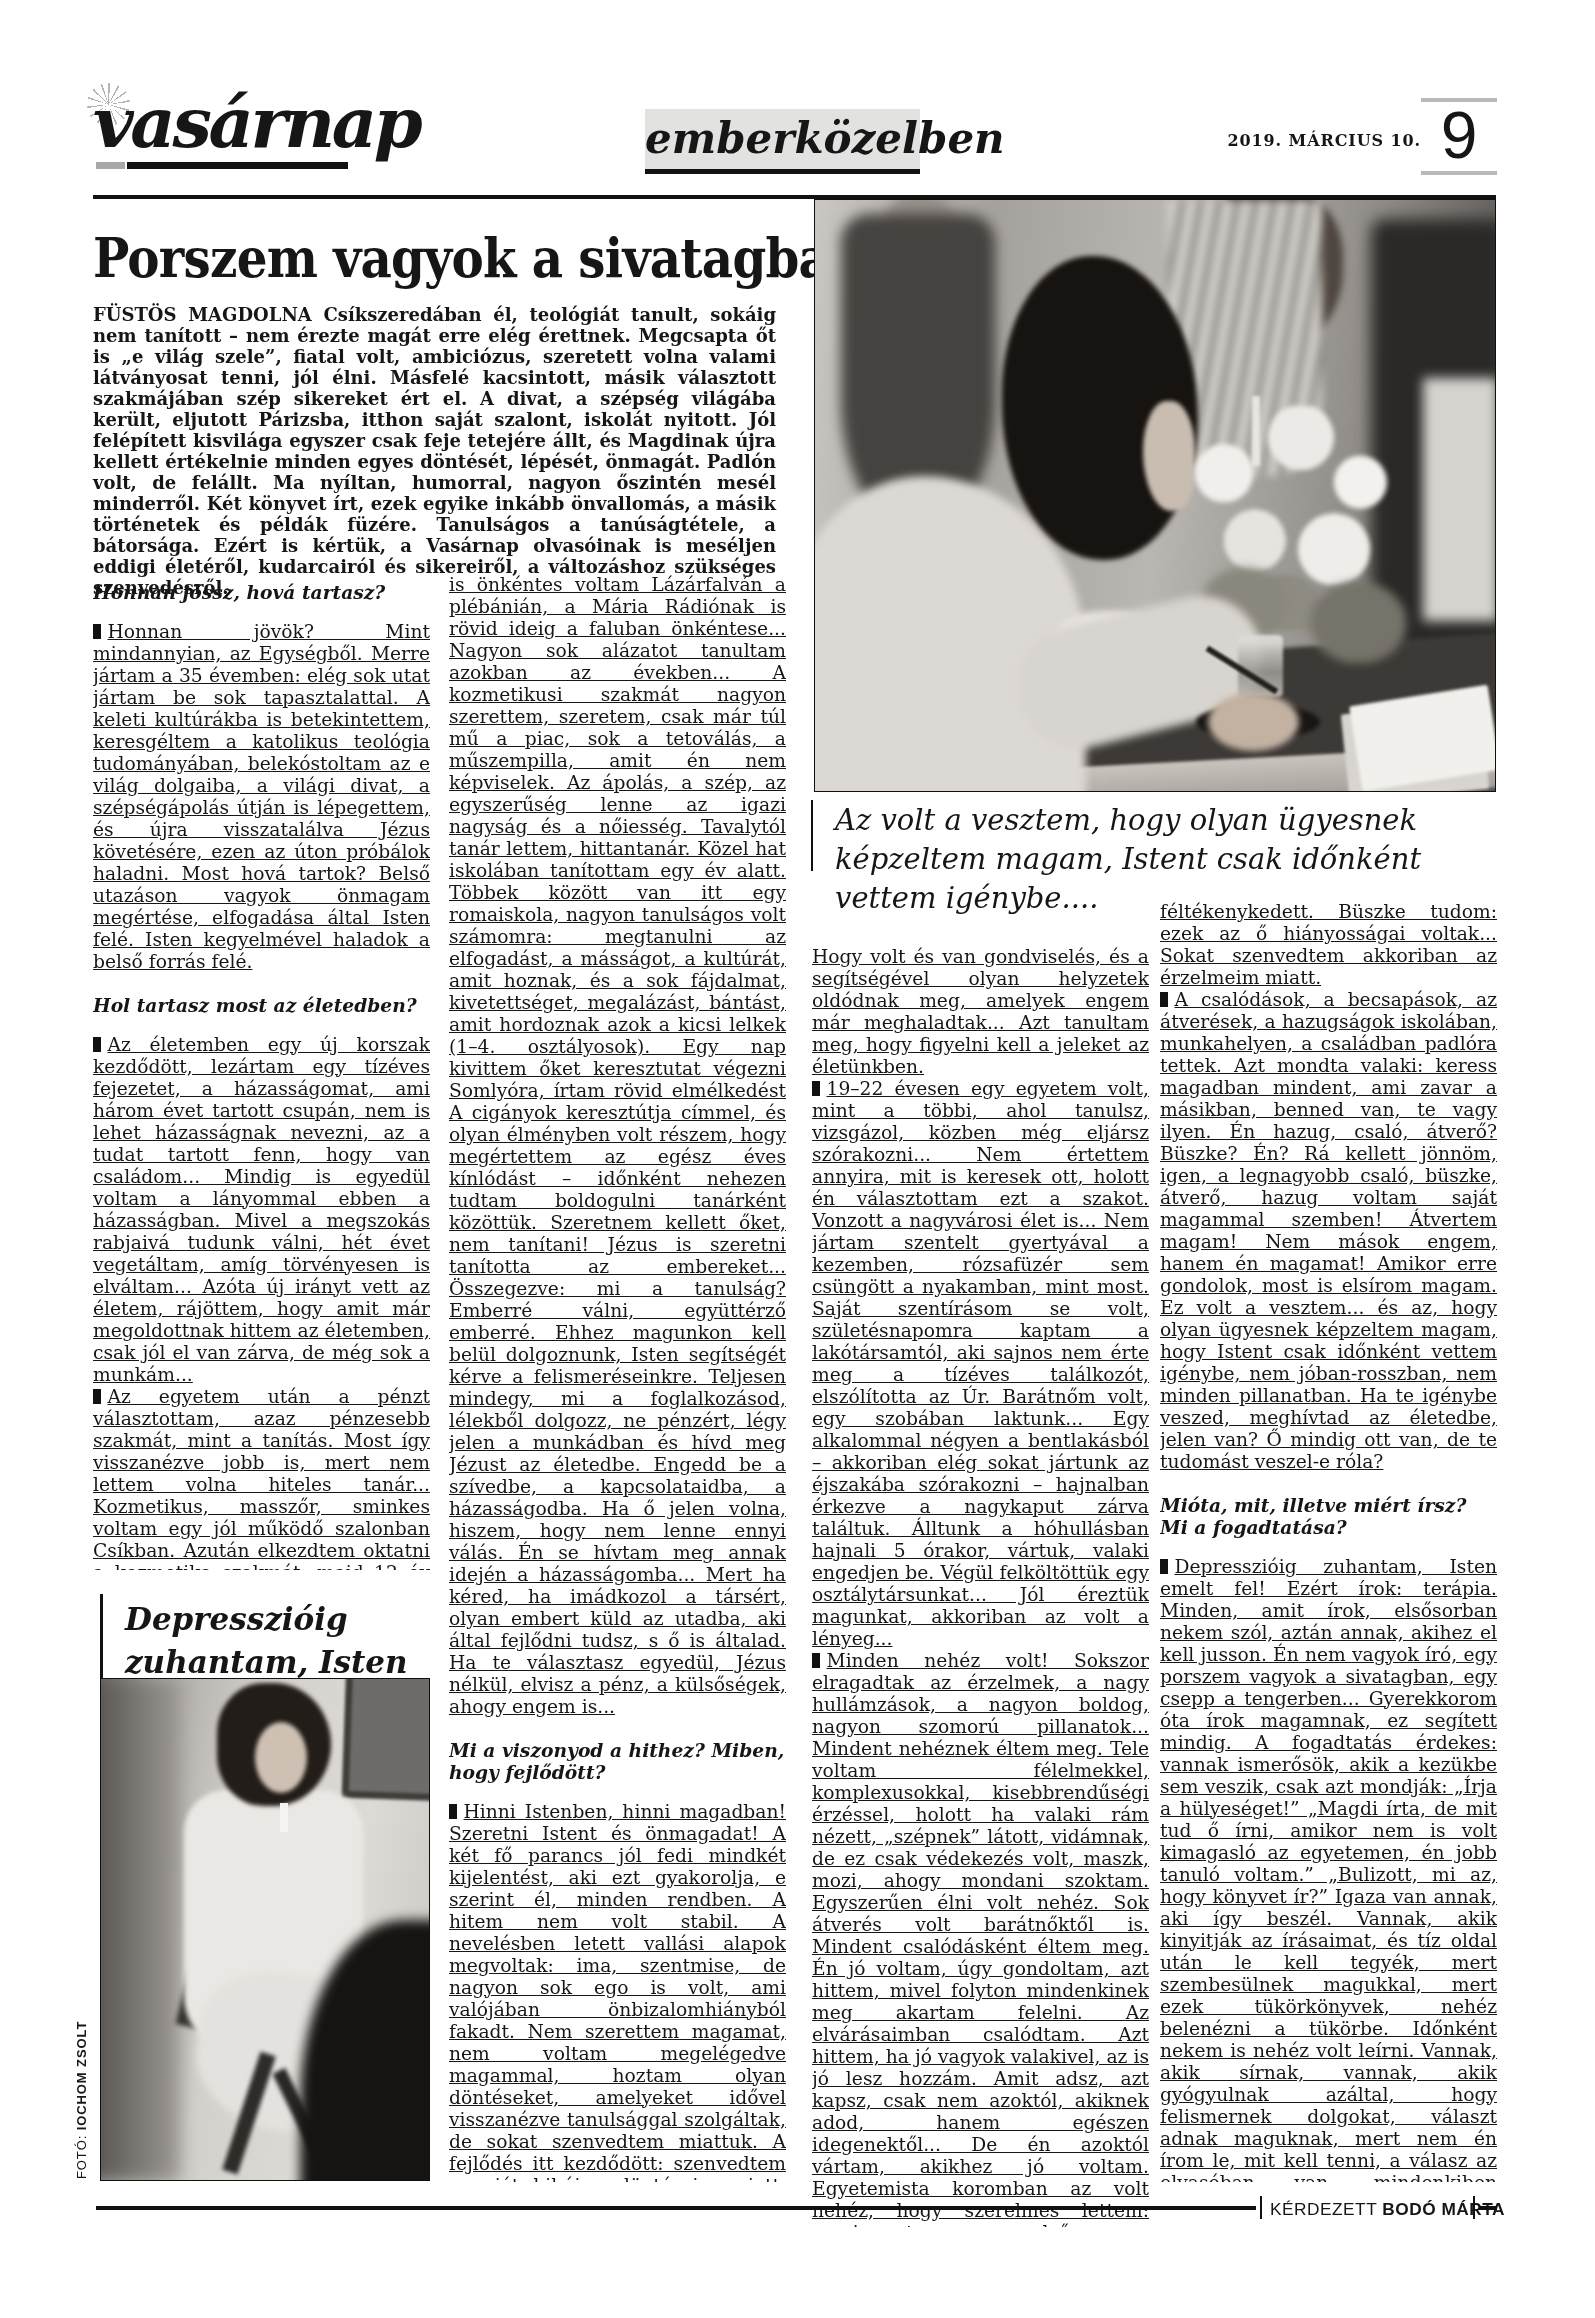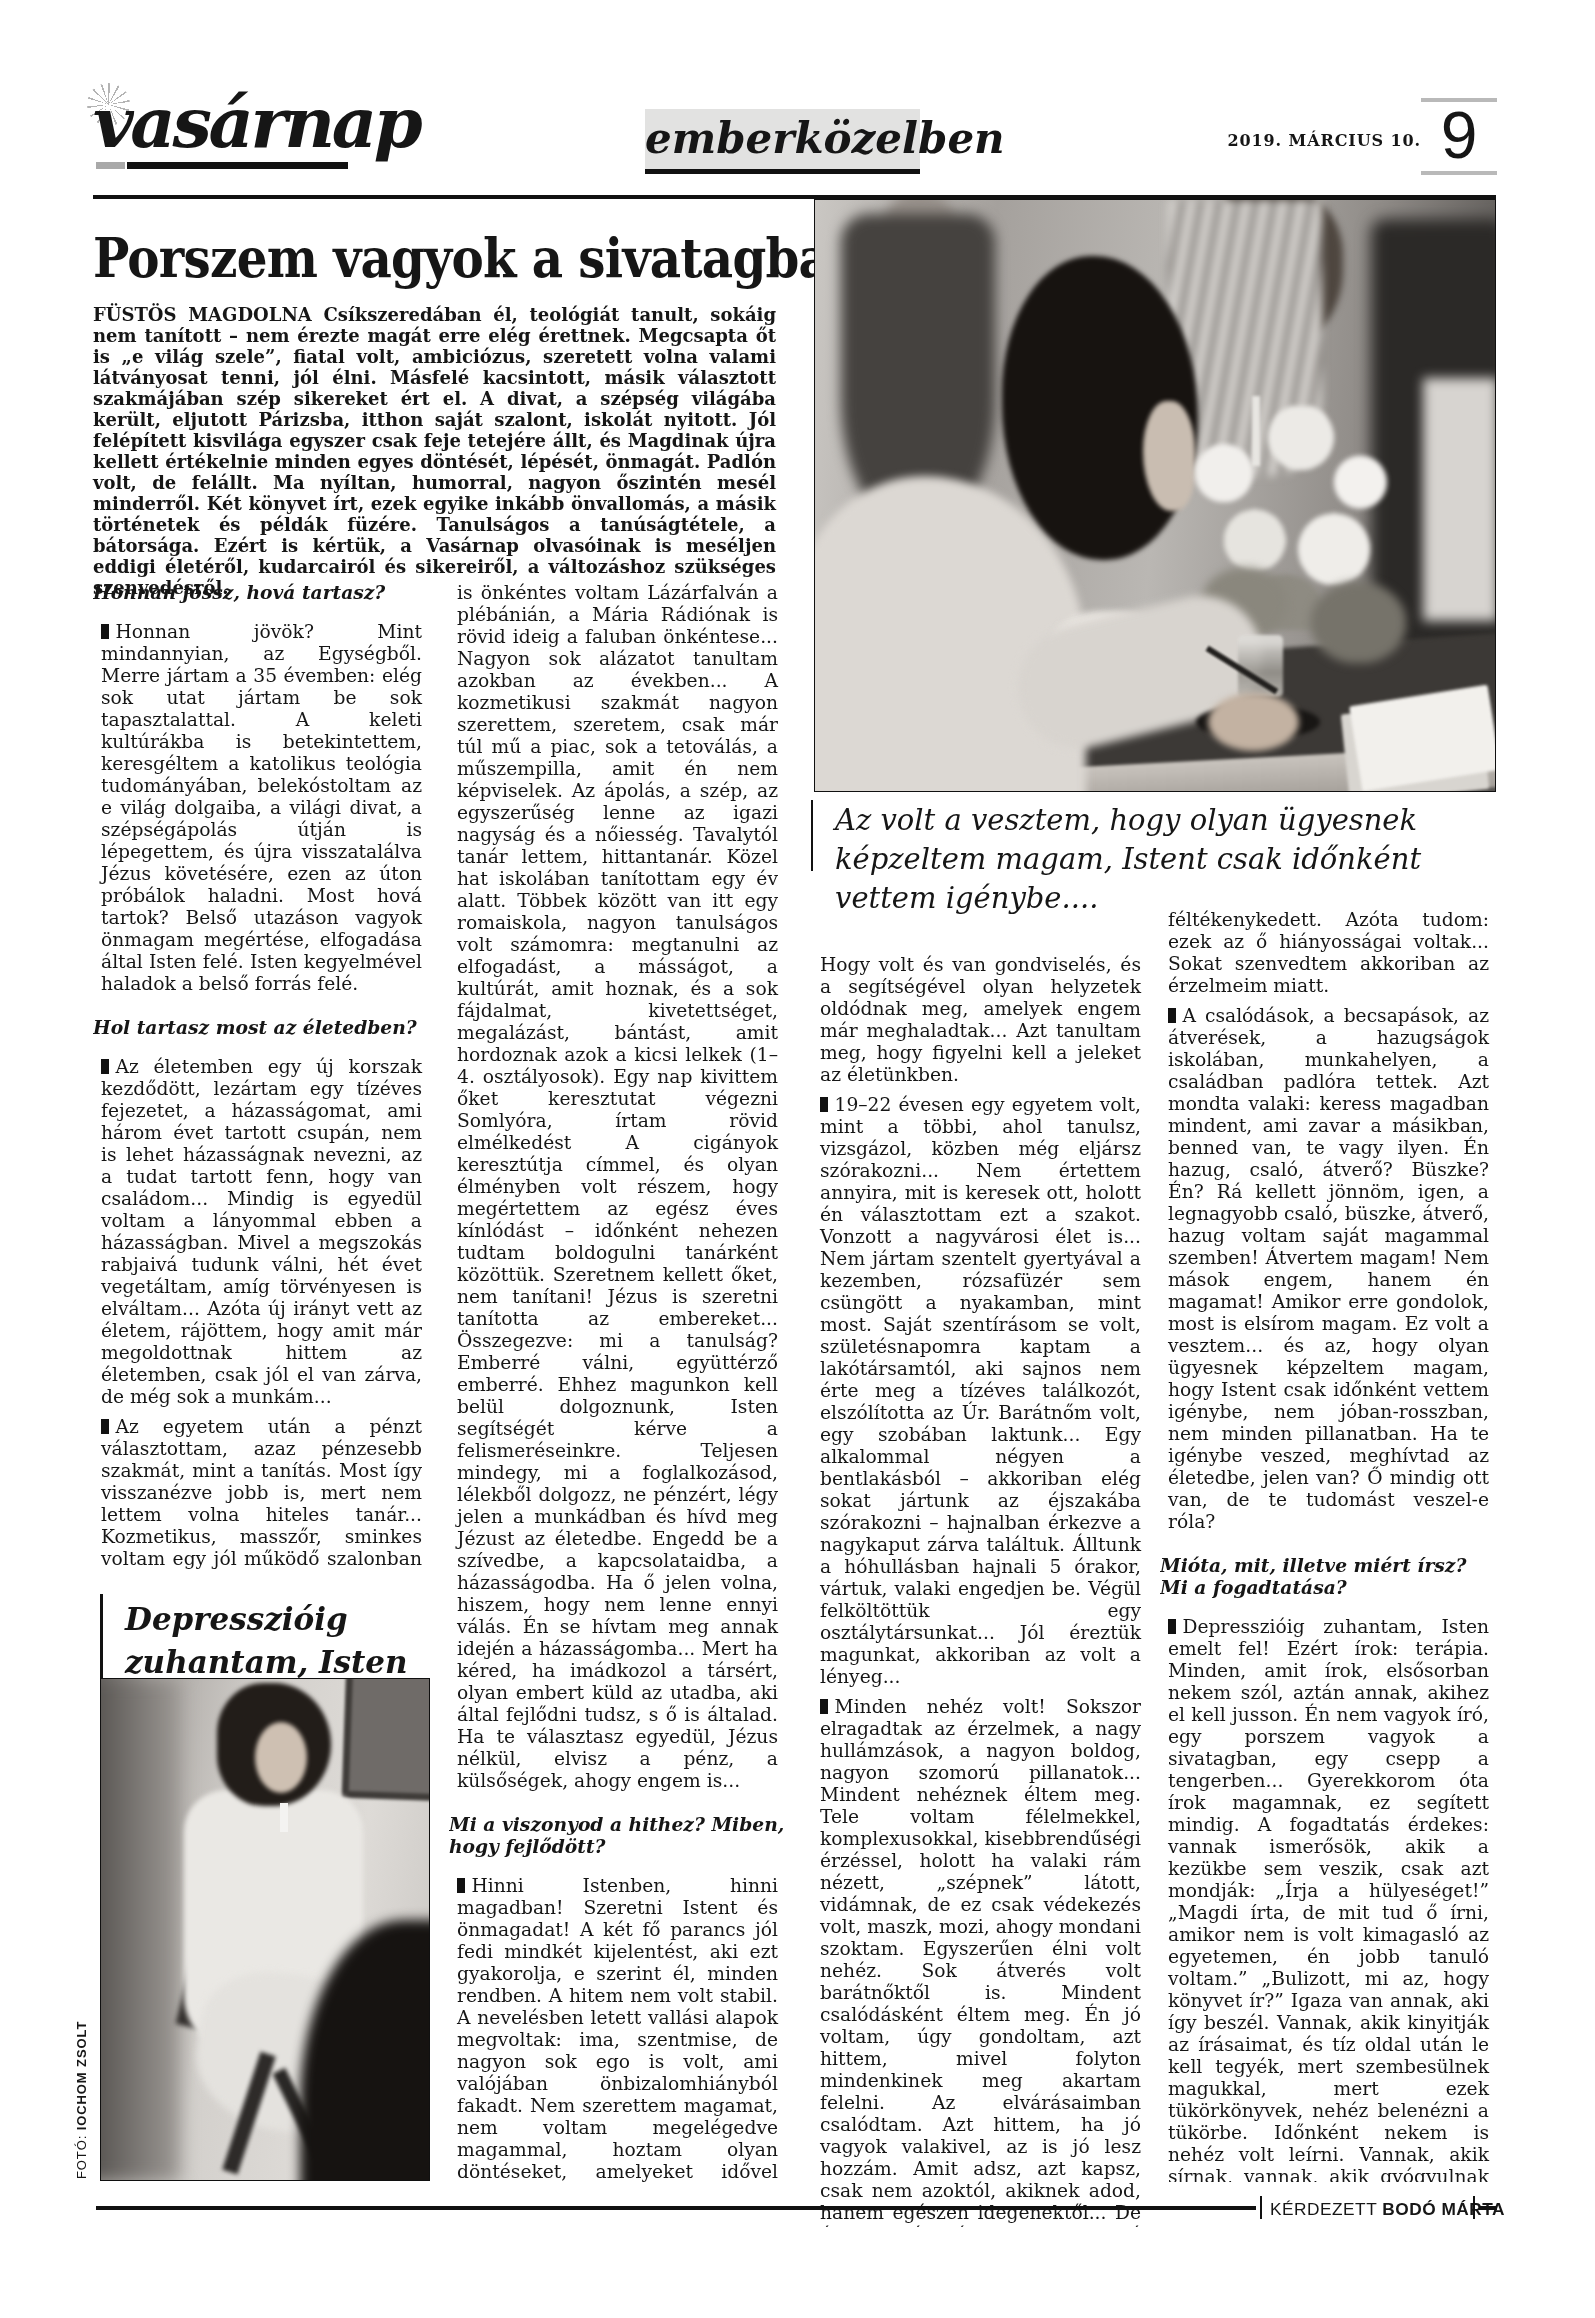--- a/index.html
+++ b/index.html
@@ -32,21 +32,21 @@
     font-weight:bold;text-align:justify;}
   
   .col{overflow:hidden;font-size:18.7px;line-height:22px;text-align:justify;}
   #col1{left:93px;top:574px;width:337px;height:996px;}
   #col2{left:449px;top:574px;width:337px;height:1608px;}
   #col3{left:812px;top:946px;width:337px;height:1281px;}
   #col4{left:1160px;top:901px;width:337px;height:1281px;}
   .q{font-weight:bold;font-style:italic;font-size:18.7px;line-height:22px;
      margin:20.6px 0 18px 0;text-align:left;}
   .col .q:first-child{margin-top:7px;}
-  .a{margin:8px;}
+  .a{margin:0;text-decoration:underline;}
   .mk{display:inline-block;width:8px;height:15.4px;background:#111;
       margin-right:6.5px;vertical-align:-1.4px;}
   
   #quote-left-bar{left:100px;top:1594px;width:3.3px;height:128px;background:#111;}
   #quote-left{left:125px;top:1598px;width:300px;font-size:31px;font-style:italic;
     font-weight:bold;line-height:43px;}
   #quote-right-bar{left:811px;top:800px;width:2.3px;height:71px;background:#111;}
   #quote-right{left:835px;top:801px;width:654px;font-size:29px;font-style:italic;
     line-height:39px;}
   
@@ -174,21 +174,21 @@
     <p class="a">is önkéntes voltam Lázárfalván a plébánián, a Mária Rádiónak is rövid ideig a faluban önkéntese... Nagyon sok alázatot tanultam azokban az években... A kozmetikusi szakmát nagyon szerettem, szeretem, csak már túl mű a piac, sok a tetoválás, a műszempilla, amit én nem képviselek. Az ápolás, a szép, az egyszerűség lenne az igazi nagyság és a nőiesség. Tavalytól tanár lettem, hittantanár. Közel hat iskolában tanítottam egy év alatt. Többek között van itt egy romaiskola, nagyon tanulságos volt számomra: megtanulni az elfogadást, a másságot, a kultúrát, amit hoznak, és a sok fájdalmat, kivetettséget, megalázást, bántást, amit hordoznak azok a kicsi lelkek (1–4. osztályosok). Egy nap kivittem őket keresztutat végezni Somlyóra, írtam rövid elmélkedést A cigányok keresztútja címmel, és olyan élményben volt részem, hogy megértettem az egész éves kínlódást – időnként nehezen tudtam boldogulni tanárként közöttük. Szeretnem kellett őket, nem tanítani! Jézus is szeretni tanította az embereket... Összegezve: mi a tanulság? Emberré válni, együttérző emberré. Ehhez magunkon kell belül dolgoznunk, Isten segítségét kérve a felismeréseinkre. Teljesen mindegy, mi a foglalkozásod, lélekből dolgozz, ne pénzért, légy jelen a munkádban és hívd meg Jézust az életedbe. Engedd be a szívedbe, a kapcsolataidba, a házasságodba. Ha ő jelen volna, hiszem, hogy nem lenne ennyi válás. Én se hívtam meg annak idején a házasságomba... Mert ha kéred, ha imádkozol a társért, olyan embert küld az utadba, aki által fejlődni tudsz, s ő is általad. Ha te választasz egyedül, Jézus nélkül, elvisz a pénz, a külsőségek, ahogy engem is...</p>
     <h3 class="q">Mi a viszonyod a hithez? Miben, hogy fejlődött?</h3>
     <p class="a"><span class="mk"></span>Hinni Istenben, hinni magadban! Szeretni Istent és önmagadat! A két fő parancs jól fedi mindkét kijelentést, aki ezt gyakorolja, e szerint él, minden rendben. A hitem nem volt stabil. A nevelésben letett vallási alapok megvoltak: ima, szentmise, de nagyon sok ego is volt, ami valójában önbizalomhiányból fakadt. Nem szerettem magamat, nem voltam megelégedve magammal, hoztam olyan döntéseket, amelyeket idővel visszanézve tanulsággal szolgáltak, de sokat szenvedtem miattuk. A fejlődés itt kezdődött: szenvedtem a saját hibáim, döntéseim miatt. Mindenkinek meg akartam felelni, s rájöttem, a nehéz helyzetekben, a belső vívódásokban egyedül vagyok, olyankor nincs se a gyermekem, se a férjem, se szülő, senki mellettem, se barátok. Rájöttem, mégsem vagyok egyedül, itt van Isten, Jézus, a Szűzanya. És belekapaszkodva az ima által, sok sírás közepette eldöntöttem, csak nekik akarok megfelelni... Így kezdett erősödni a hitem, és csodás dolgokat tapasztaltam.</p>
   </div>
 <div class="abs col" id="col3">
     <p class="a">Hogy volt és van gondviselés, és a segítségével olyan helyzetek oldódnak meg, amelyek engem már meghaladtak... Azt tanultam meg, hogy figyelni kell a jeleket az életünkben.</p>
     <p class="a"><span class="mk"></span>19–22 évesen egy egyetem volt, mint a többi, ahol tanulsz, vizsgázol, közben még eljársz szórakozni... Nem értettem annyira, mit is keresek ott, holott én választottam ezt a szakot. Vonzott a nagyvárosi élet is... Nem jártam szentelt gyertyával a kezemben, rózsafüzér sem csüngött a nyakamban, mint most. Saját szentírásom se volt, születésnapomra kaptam a lakótársamtól, aki sajnos nem érte meg a tízéves találkozót, elszólította az Úr. Barátnőm volt, egy szobában laktunk... Egy alkalommal négyen a bentlakásból – akkoriban elég sokat jártunk az éjszakába szórakozni – hajnalban érkezve a nagykaput zárva találtuk. Álltunk a hóhullásban hajnali 5 órakor, vártuk, valaki engedjen be. Végül felköltöttük egy osztálytársunkat... Jól éreztük magunkat, akkoriban az volt a lényeg...</p>
     <p class="a"><span class="mk"></span>Minden nehéz volt! Sokszor elragadtak az érzelmek, a nagy hullámzások, a nagyon boldog, nagyon szomorú pillanatok... Mindent nehéznek éltem meg. Tele voltam félelmekkel, komplexusokkal, kisebbrendűségi érzéssel, holott ha valaki rám nézett, „szépnek” látott, vidámnak, de ez csak védekezés volt, maszk, mozi, ahogy mondani szoktam. Egyszerűen élni volt nehéz. Sok átverés volt barátnőktől is. Mindent csalódásként éltem meg. Én jó voltam, úgy gondoltam, azt hittem, mivel folyton mindenkinek meg akartam felelni. Az elvárásaimban csalódtam. Azt hittem, ha jó vagyok valakivel, az is jó lesz hozzám. Amit adsz, azt kapsz, csak nem azoktól, akiknek adod, hanem egészen idegenektől... De én azoktól vártam, akikhez jó voltam. Egyetemista koromban az volt nehéz, hogy szerelmes lettem: megismertem az első nagy szerelmemet, aki folyton féltékeny volt, annyit sírtam emiatt! Engem más nem érdekelt, mégis</p>
   </div>
 <div class="abs col" id="col4">
-    <p class="a">féltékenykedett. Azóta tudom: ezek az ő hiányosságai voltak... Sokat szenvedtem akkoriban az érzelmeim miatt.</p>
+    <p class="a">féltékenykedett. Büszke tudom: ezek az ő hiányosságai voltak... Sokat szenvedtem akkoriban az érzelmeim miatt.</p>
     <p class="a"><span class="mk"></span>A csalódások, a becsapások, az átverések, a hazugságok iskolában, munkahelyen, a családban padlóra tettek. Azt mondta valaki: keress magadban mindent, ami zavar a másikban, benned van, te vagy ilyen. Én hazug, csaló, átverő? Büszke? Én? Rá kellett jönnöm, igen, a legnagyobb csaló, büszke, átverő, hazug voltam saját magammal szemben! Átvertem magam! Nem mások engem, hanem én magamat! Amikor erre gondolok, most is elsírom magam. Ez volt a vesztem... és az, hogy olyan ügyesnek képzeltem magam, hogy Istent csak időnként vettem igénybe, nem jóban-rosszban, nem minden pillanatban. Ha te igénybe veszed, meghívtad az életedbe, jelen van? Ő mindig ott van, de te tudomást veszel-e róla?</p>
     <h3 class="q">Mióta, mit, illetve miért írsz? Mi a fogadtatása?</h3>
     <p class="a"><span class="mk"></span>Depresszióig zuhantam, Isten emelt fel! Ezért írok: terápia. Minden, amit írok, elsősorban nekem szól, aztán annak, akihez el kell jusson. Én nem vagyok író, egy porszem vagyok a sivatagban, egy csepp a tengerben... Gyerekkorom óta írok magamnak, ez segített mindig. A fogadtatás érdekes: vannak ismerősök, akik a kezükbe sem veszik, csak azt mondják: „Írja a hülyeséget!” „Magdi írta, de mit tud ő írni, amikor nem is volt kimagasló az egyetemen, én jobb tanuló voltam.” „Bulizott, mi az, hogy könyvet ír?” Igaza van annak, aki így beszél. Vannak, akik kinyitják az írásaimat, és tíz oldal után le kell tegyék, mert szembesülnek magukkal, mert ezek tükörkönyvek, nehéz belenézni a tükörbe. Időnként nekem is nehéz volt leírni. Vannak, akik sírnak, vannak, akik gyógyulnak azáltal, hogy felismernek dolgokat, választ adnak maguknak, mert nem én írom le, mit kell tenni, a válasz az olvasóban van, mindenkiben magában. Jézus ott van, akinek nyitott a szíve, az be tudja fogadni, és akkor rendbe tudja hozni az életét.</p>
   </div>
 
 <div class="abs photo" id="photo-bottom">
   <div class="bp-wall"></div>
   <div class="bp-left"></div>
   <div class="bp-frame"></div>
   <div class="bp-chairback"></div>

